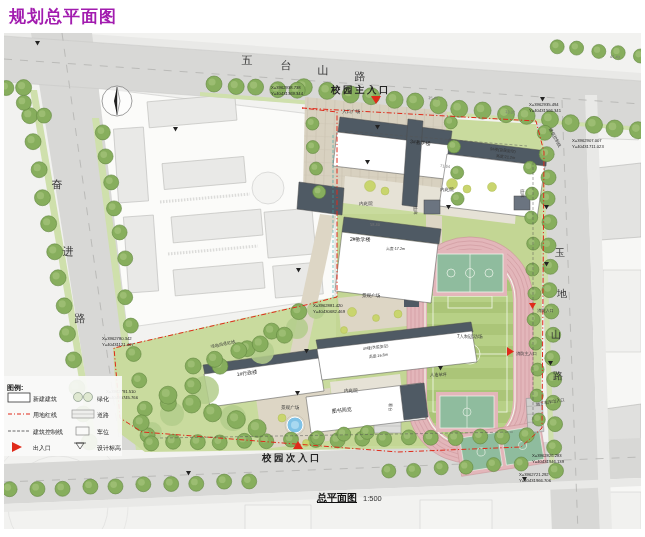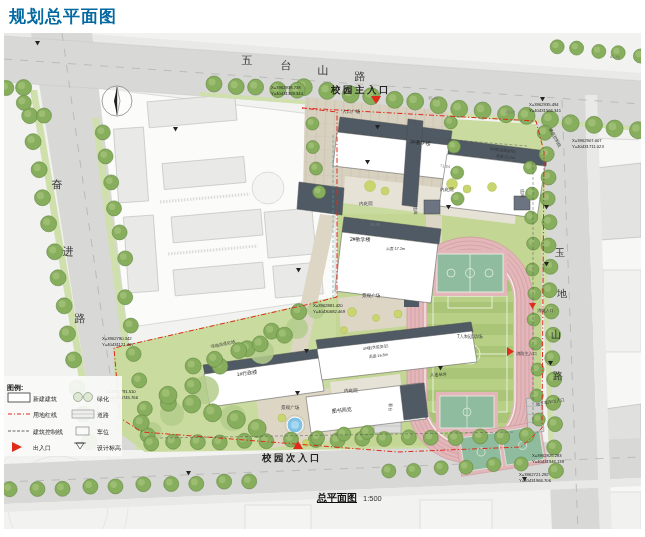--- a/index.html
+++ b/index.html
@@ -1,19 +1,19 @@
 <!DOCTYPE html>
 <html><head>
 <meta charset="utf-8">
 <style>
   html,body{margin:0;padding:0;background:#ffffff;}
   .page{position:relative;width:645px;height:537px;background:#ffffff;overflow:hidden;
         font-family:"Liberation Sans",sans-serif;}
   .page h1{position:absolute;top:5px;left:9px;margin:0;font-size:17px;font-weight:700;
-        color:#0369a1;letter-spacing:1px;z-index:5;}
+        color:#a21caf;letter-spacing:1px;z-index:5;}
   svg{position:absolute;top:0;left:0;}
   text{font-family:"Liberation Sans",sans-serif;fill:#2a2a2a;}
   .roadchar{font-size:11px;fill:#333;}
   .roadchar2{font-size:10px;fill:#333;}
   .entr{font-size:9.5px;letter-spacing:2.5px;fill:#222;font-weight:600;}
   .bl{font-size:5px;fill:#222;}
   .bls{font-size:3.8px;fill:#333;}
   .pl{font-size:4.6px;fill:#333;}
   .tiny{font-size:4.2px;fill:#333;}
   .coord{font-size:4.2px;fill:#222;}

